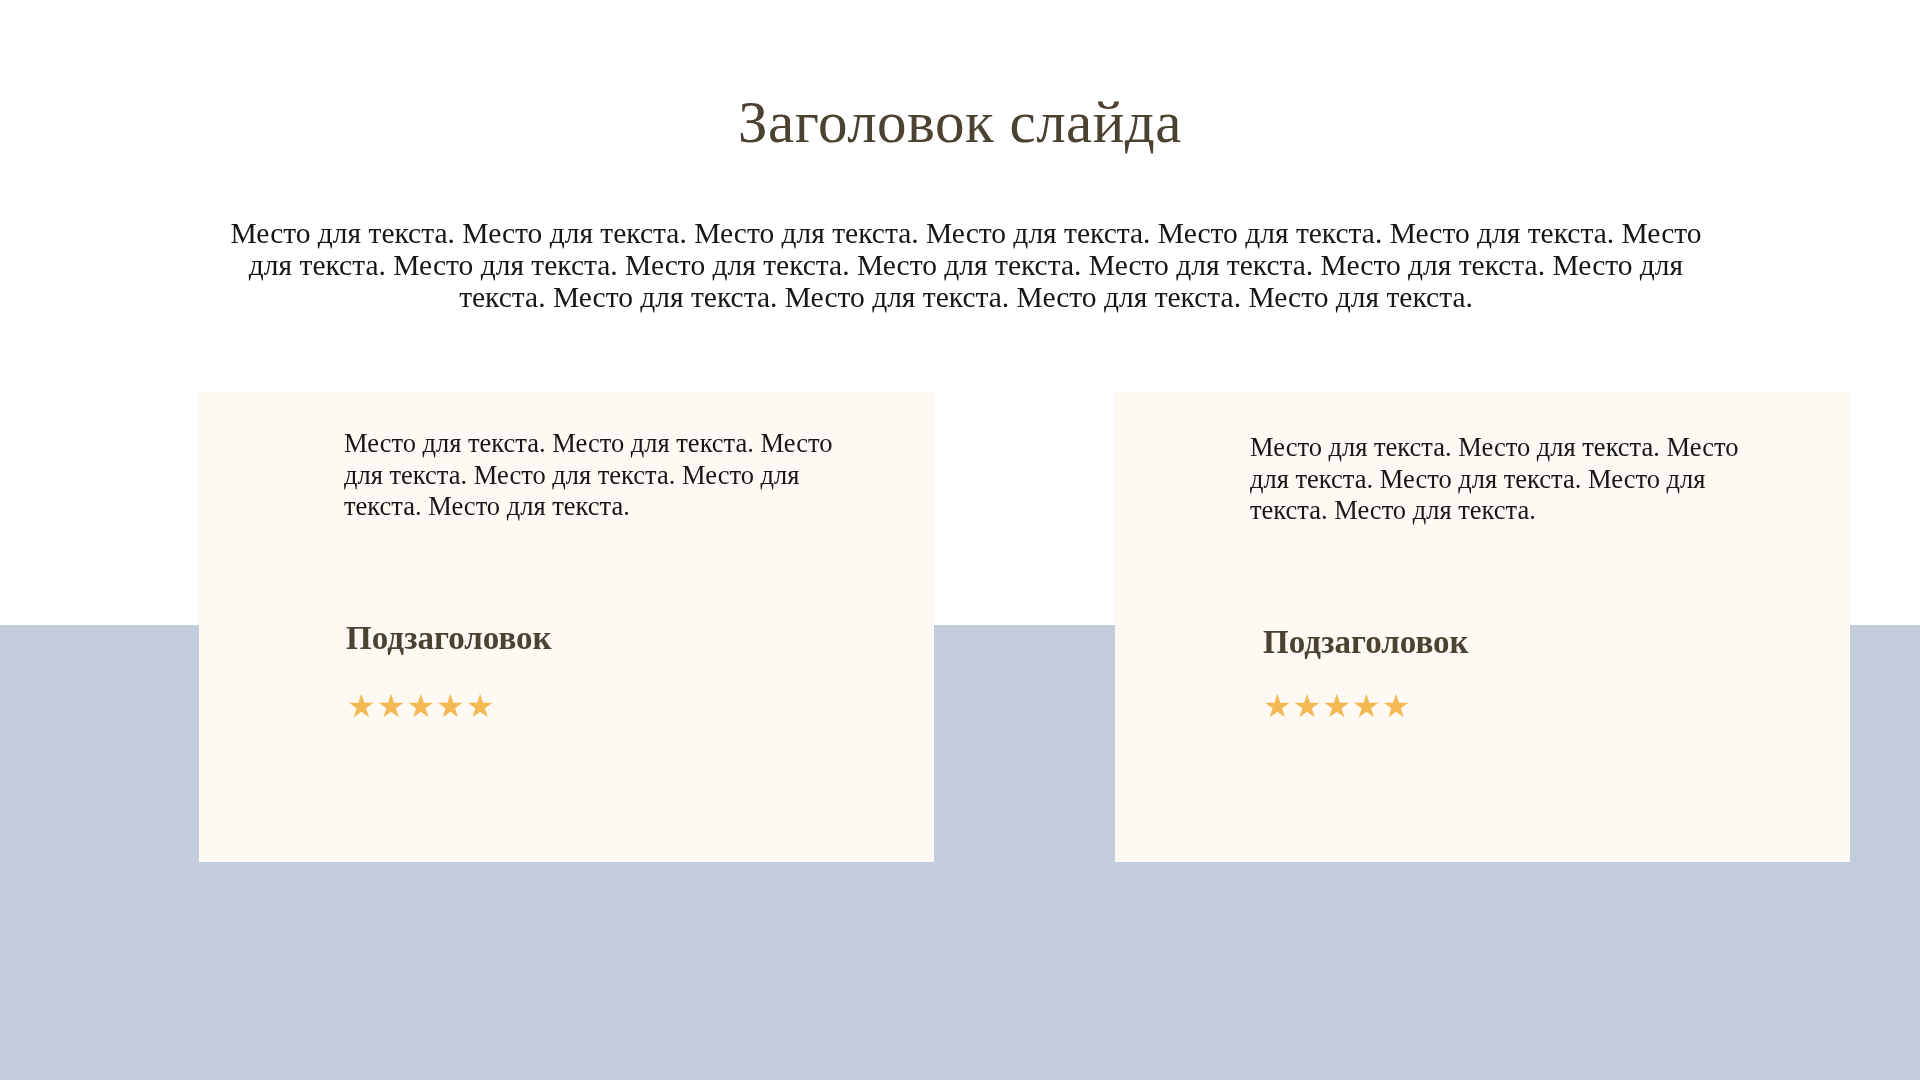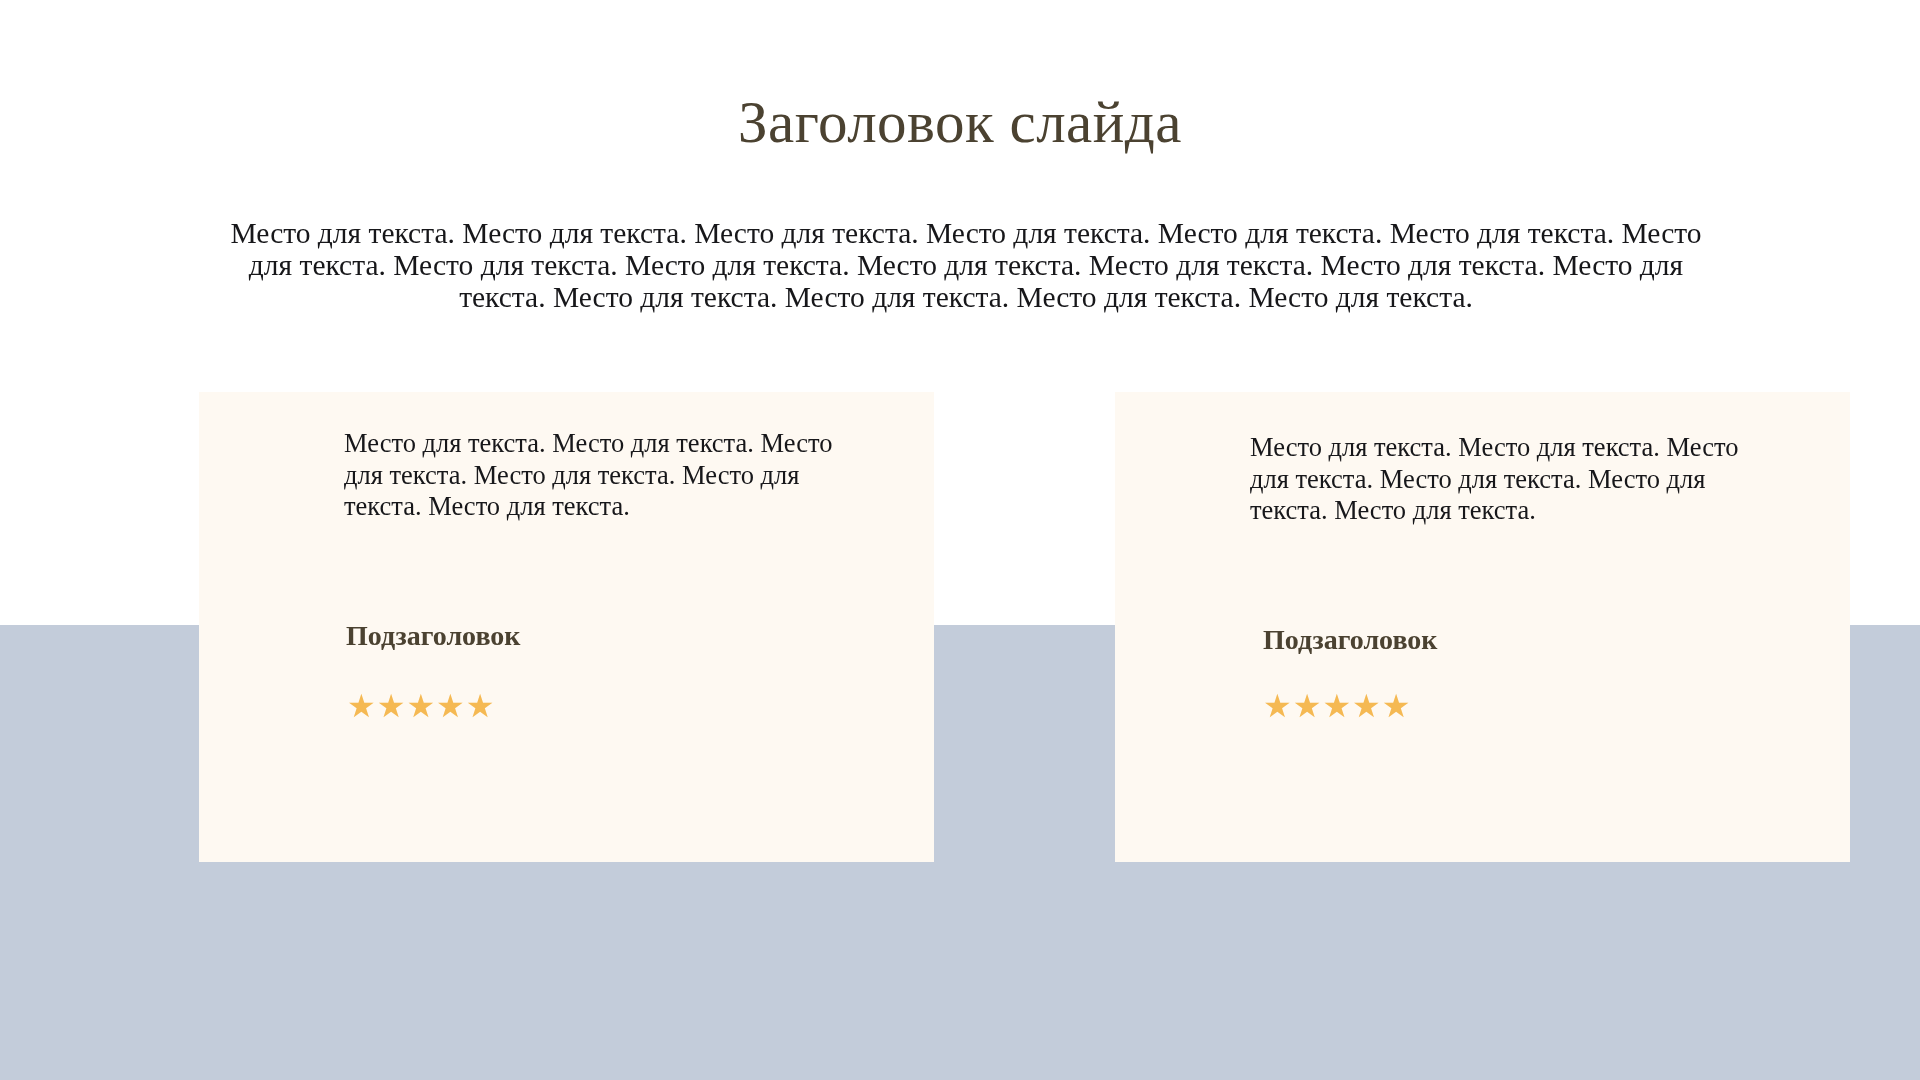--- a/index.html
+++ b/index.html
@@ -88,21 +88,21 @@
     left: 135px;
     top: 40px;
     width: 530px;
   }
   .card-subtitle {
     position: absolute;
     left: 147px;
     top: 228px;
     font-family: "Liberation Serif", serif;
     font-weight: bold;
-    font-size: 28px;
+    font-size: 33px;
     color: #4b4231;
   }
   .card.right .card-subtitle {
     left: 148px;
     top: 232px;
   }
   .stars {
     position: absolute;
     left: 148px;
     top: 298px;

